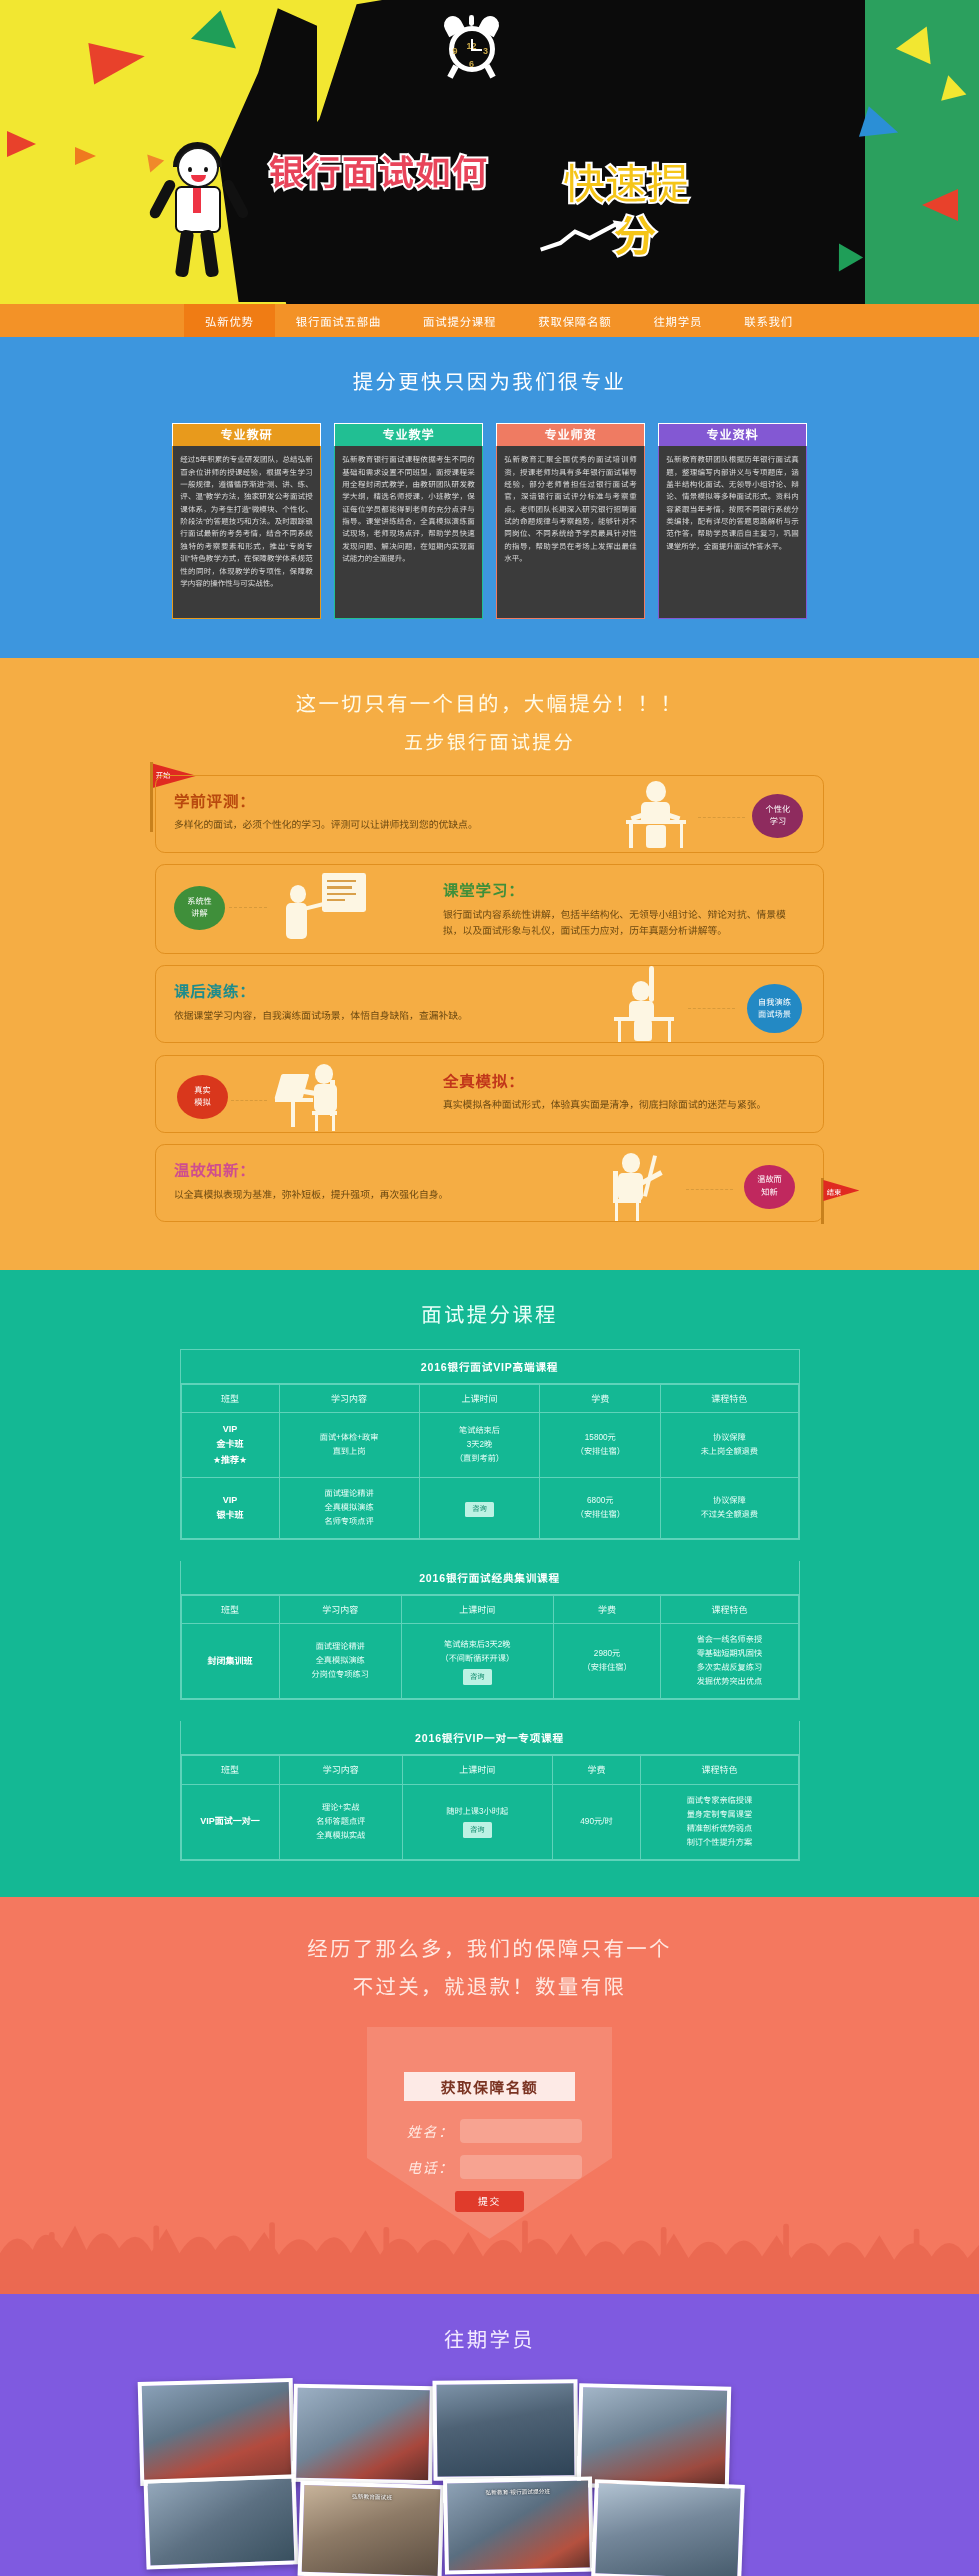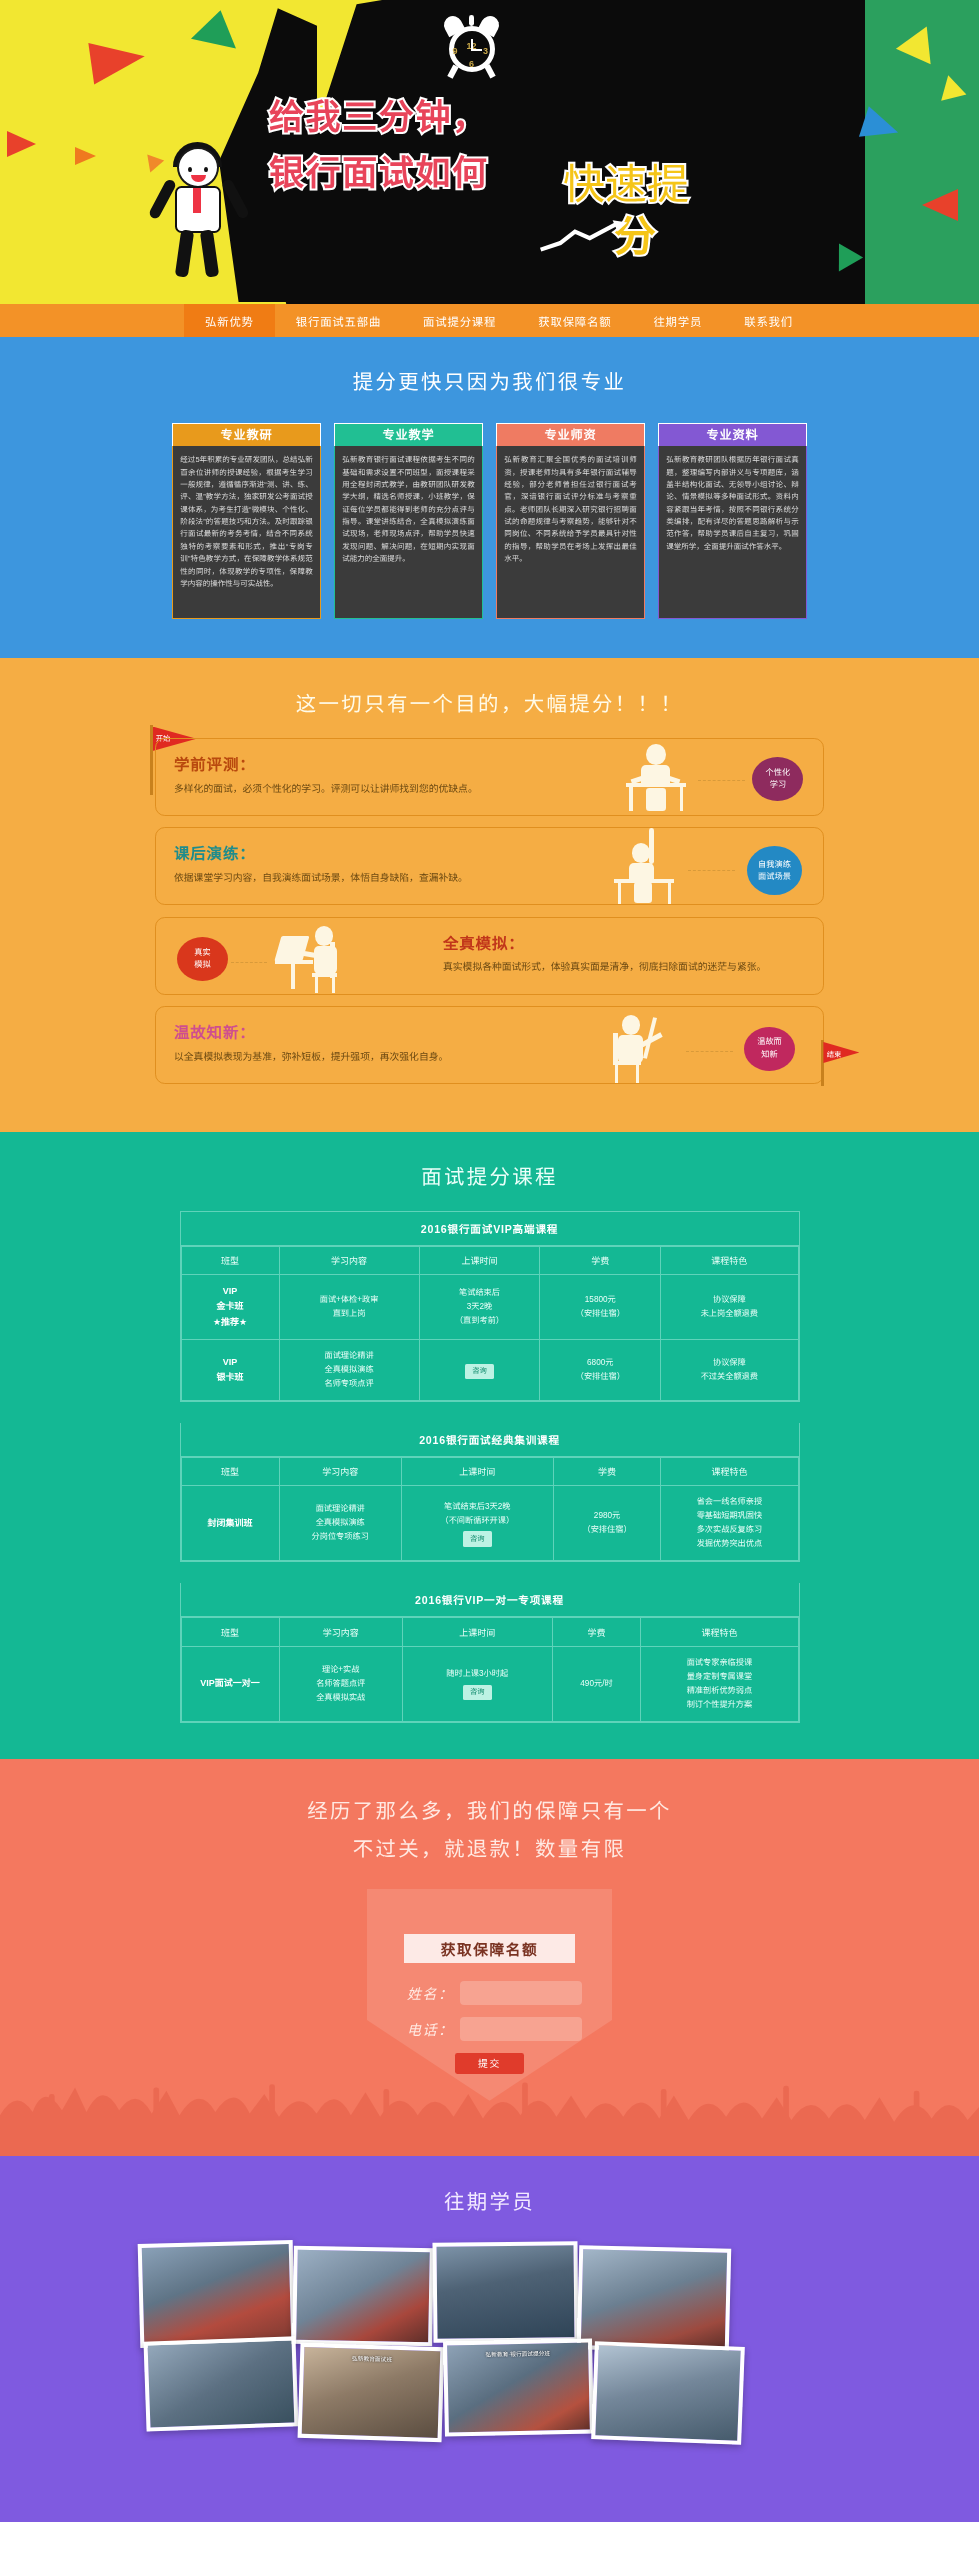--- a/index.html
+++ b/index.html
@@ -227,21 +227,20 @@
         <div class="head"></div>
       <div class="eye l"></div>
         <div class="eye r"></div>
         <div class="mouth"></div>
       <div class="body"></div>
         <div class="tie"></div>
       <div class="leg l"></div>
         <div class="leg r"></div>
     </div>
 
-    <div class="hero-line1">给我三分钟，</div>
     <div class="hero-line2">银行面试如何</div>
     <div class="hero-fast">快速提</div>
     <div class="hero-fen">分</div>
     <svg class="hero-arrow" viewBox="0 0 110 40">
       <polyline points="2,36 26,28 44,14 62,22 96,4" fill="none" stroke="#fff" stroke-width="5"></polyline>
       <polygon points="90,0 108,3 96,14" fill="#fff"></polygon>
     </svg>
   </div>
 
   <nav class="nav">
@@ -271,20 +270,21 @@
       </div>
       <div class="card c4">
         <div class="card-head">专业资料</div>
         <div class="card-body">弘新教育教研团队根据历年银行面试真题，整理编写内部讲义与专项题库，涵盖半结构化面试、无领导小组讨论、辩论、情景模拟等多种面试形式。资料内容紧跟当年考情，按照不同银行系统分类编排，配有详尽的答题思路解析与示范作答，帮助学员课后自主复习，巩固课堂所学，全面提升面试作答水平。</div>
       </div>
     </div>
   </section>
 
   <section class="sec-orange">
     <h2 class="sec-title">这一切只有一个目的，大幅提分！！！</h2>
+    <div class="sec-sub">五步银行面试提分</div>
 
     <div class="steps">
 
       <div class="flag flag-start">
         <div class="pole"></div>
           <div class="cloth"></div>
         <div class="lbl">开始</div>
       </div>
 
       <div class="step s1">
@@ -298,20 +298,37 @@
           <div class="torso" style="left:52px;top:33px;width:14.7px;height:4.9px;transform:rotate(18deg);"></div>
           <div class="desk" style="left:16.3px;top:43px;width:3.3px;height:24.5px;"></div>
           <div class="desk" style="left:67px;top:43px;width:3.3px;height:24.5px;"></div>
           <div class="torso" style="left:33px;top:44px;width:19.6px;height:23px;border-radius:3.3px;"></div>
         </div>
         <div class="dots" style="left:542px;top:41px;"></div>
         <div class="bubble" style="right:19.6px;top:18px;background:#8e2b5e;white-space:pre-line;">个性化
 学习</div>
       </div>
 
+      <div class="step s2 right-txt">
+        <div class="step-h">课堂学习：</div>
+        <div class="step-p">银行面试内容系统性讲解，包括半结构化、无领导小组讨论、辩论对抗、情景模拟，以及面试形象与礼仪，面试压力应对，历年真题分析讲解等。</div>
+        <div class="bubble" style="left:18px;top:21px;background:#3f8f3a;white-space:pre-line;">系统性
+讲解</div>
+        <div class="dots" style="left:73px;top:42px;width:38px;"></div>
+        <div class="fig" style="left:119px;top:4.9px;width:98px;height:73px;">
+          <div class="head" style="left:14.7px;top:14.7px;width:16.3px;height:18px;"></div>
+          <div class="torso" style="left:11.4px;top:33px;width:21px;height:36px;border-radius:4.9px;"></div>
+          <div class="torso" style="left:31px;top:34px;width:19.6px;height:4.1px;transform:rotate(-14deg);"></div>
+          <div class="board" style="left:47px;top:3.3px;width:44px;height:39px;border-radius:2.4px;"></div>
+          <div style="position:absolute;left:52px;top:9.8px;width:29px;height:2.4px;background:#d9a04a;"></div>
+          <div style="position:absolute;left:52px;top:16.3px;width:24.5px;height:2.4px;background:#d9a04a;"></div>
+          <div style="position:absolute;left:52px;top:23px;width:29px;height:2.4px;background:#d9a04a;"></div>
+          <div style="position:absolute;left:52px;top:29px;width:18px;height:2.4px;background:#d9a04a;"></div>
+        </div>
+      </div>
 
       <div class="step s3">
         <div class="step-h">课后演练：</div>
         <div class="step-p">依据课堂学习内容，自我演练面试场景，体悟自身缺陷，查漏补缺。</div>
         <div class="fig" style="left:447px;top:1.6px;width:82px;height:75px;">
           <div class="head" style="left:29px;top:13px;width:18px;height:19.6px;"></div>
           <div class="torso" style="left:26px;top:33px;width:24.5px;height:18px;border-radius:4.9px 4.9px 0 0;"></div>
           <div class="torso" style="left:46px;top:-1.6px;width:4.9px;height:36px;border-radius:2.4px;"></div>
           <div class="desk" style="left:11.4px;top:49px;width:60px;height:4.1px;"></div>
           <div class="desk" style="left:14.7px;top:53px;width:3.3px;height:21px;"></div>

